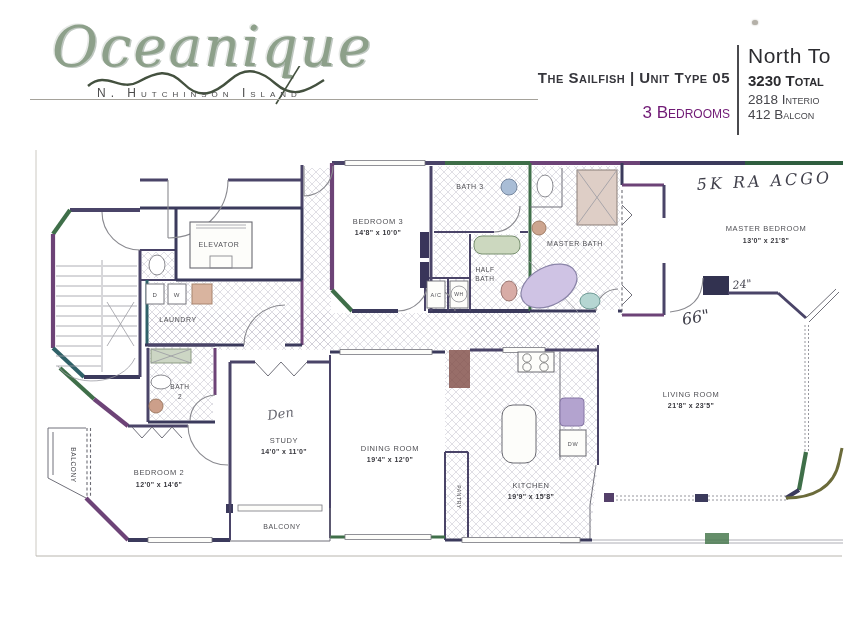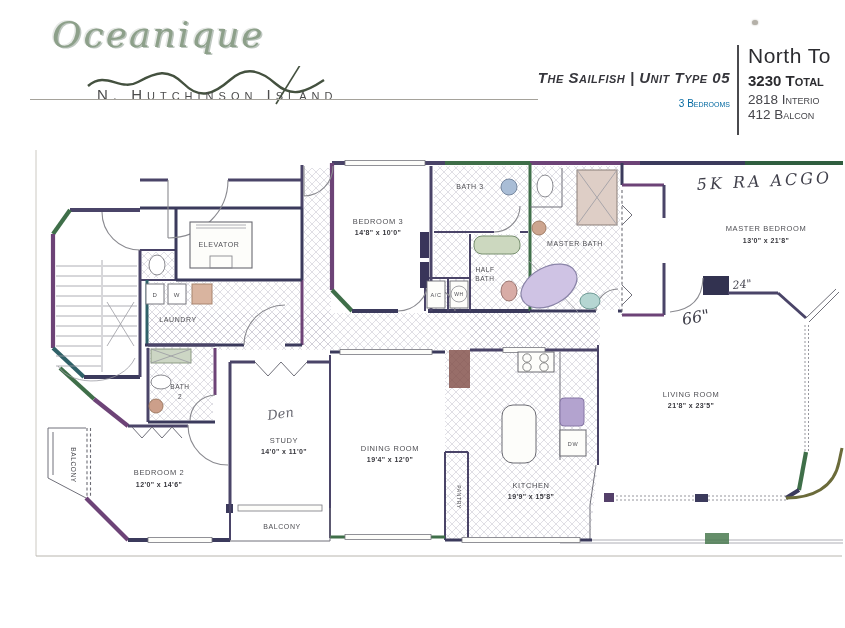--- a/index.html
+++ b/index.html
@@ -9,32 +9,32 @@
     background:
       linear-gradient(90deg,#d8d5cf 0px,#efedе8 6px,rgba(245,244,240,0) 26px),
       radial-gradient(ellipse at 75% 20%, rgba(255,255,255,.55), rgba(255,255,255,0) 60%),
       #f5f3ef;
   }
   .abs{position:absolute;}
   
   #logo-name{
     left:52px;top:14px;width:320px;
     font-family:"DejaVu Serif",serif;font-style:italic;font-weight:400;
-    font-size:36px;color:#8da08a;letter-spacing:2px;
+    font-size:56px;color:#8da08a;letter-spacing:2px;
     text-shadow:1.5px 1px 0 rgba(70,95,75,.35),-1.5px -1px 0 rgba(150,165,150,.25);
   }
   #logo-sub{
-    left:97px;top:86px;font-size:15px;color:#4c4c4c;letter-spacing:5px;
+    left:97px;top:86px;font-size:12px;color:#4c4c4c;letter-spacing:5px;
     font-variant:small-caps;font-weight:500;
   }
   #rule-left{left:30px;top:99px;width:508px;height:1px;background:#a5a29b;}
   #hdr-divider{left:737px;top:45px;width:2px;height:90px;background:#4a4a4e;}
   #hdr-left{left:420px;top:69px;width:310px;text-align:right;color:#36363c;}
-  #hdr-left .t1{font-variant:small-caps;font-weight:bold;font-size:15px;letter-spacing:.5px;margin-bottom:10px;font-style:italic;}
-  #hdr-left .t2{font-variant:small-caps;font-size:10px;color:#0369a1;line-height:15px;}
+  #hdr-left .t1{font-variant:small-caps;font-weight:bold;font-size:15px;letter-spacing:.5px;margin-bottom:19px;}
+  #hdr-left .t2{font-variant:small-caps;font-size:17px;color:#701a75;line-height:15px;}
   #hdr-right{left:748px;top:44px;width:110px;color:#2c2c30;white-space:nowrap;}
   #hdr-right .r1{font-size:21px;letter-spacing:.5px;margin-bottom:4px;}
   #hdr-right .r2{font-variant:small-caps;font-weight:bold;font-size:15px;margin-bottom:3px;}
   #hdr-right .r3{font-variant:small-caps;font-size:13.5px;color:#47474c;line-height:15px;}
   #speck{left:752px;top:20px;width:6px;height:5px;border-radius:50%;background:#b4b0a8;box-shadow:0 0 2px #b4b0a8;}
   
   #plan{left:0;top:0;}
   .wall{fill:none;stroke-linecap:butt;}
   .w4{stroke-width:4.2;} .w3{stroke-width:3;} .w2{stroke-width:2;}
   .navy{stroke:#3b3a5c;} .slate{stroke:#4a4468;} .purple{stroke:#6d4377;}

